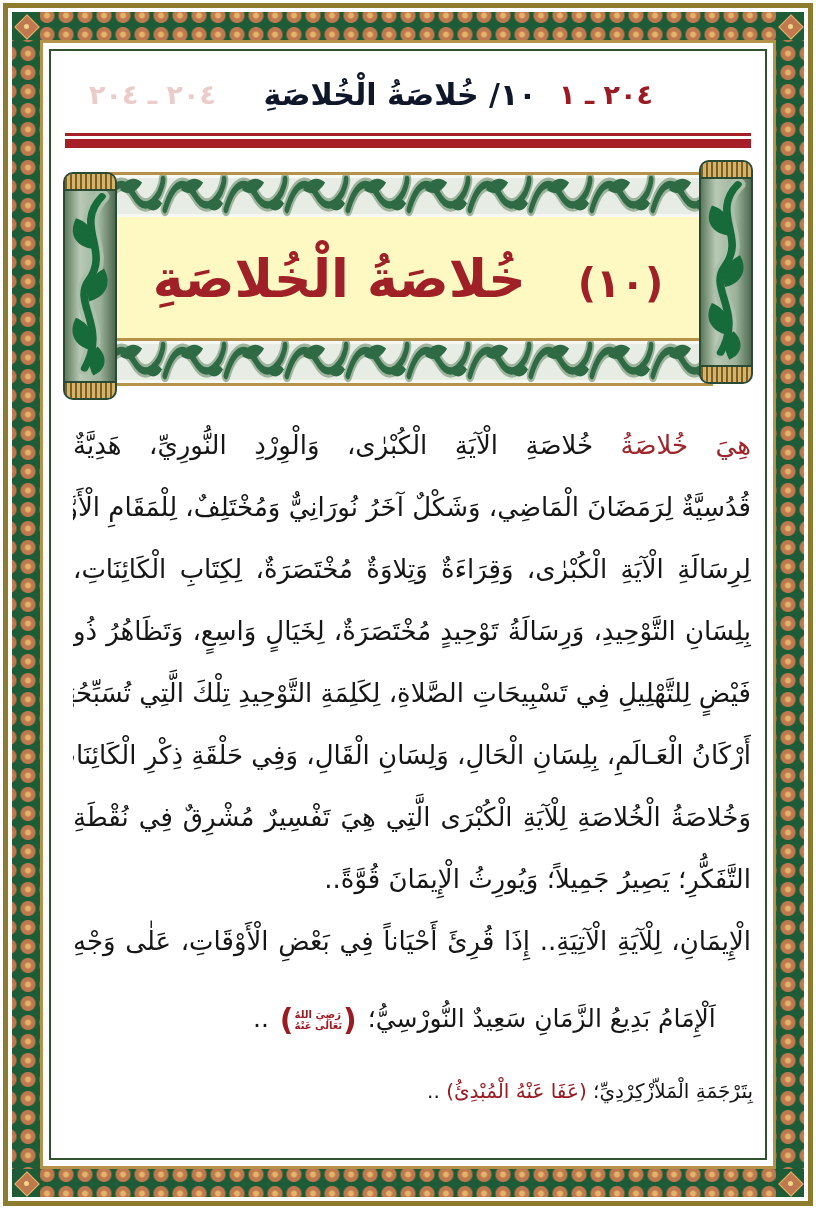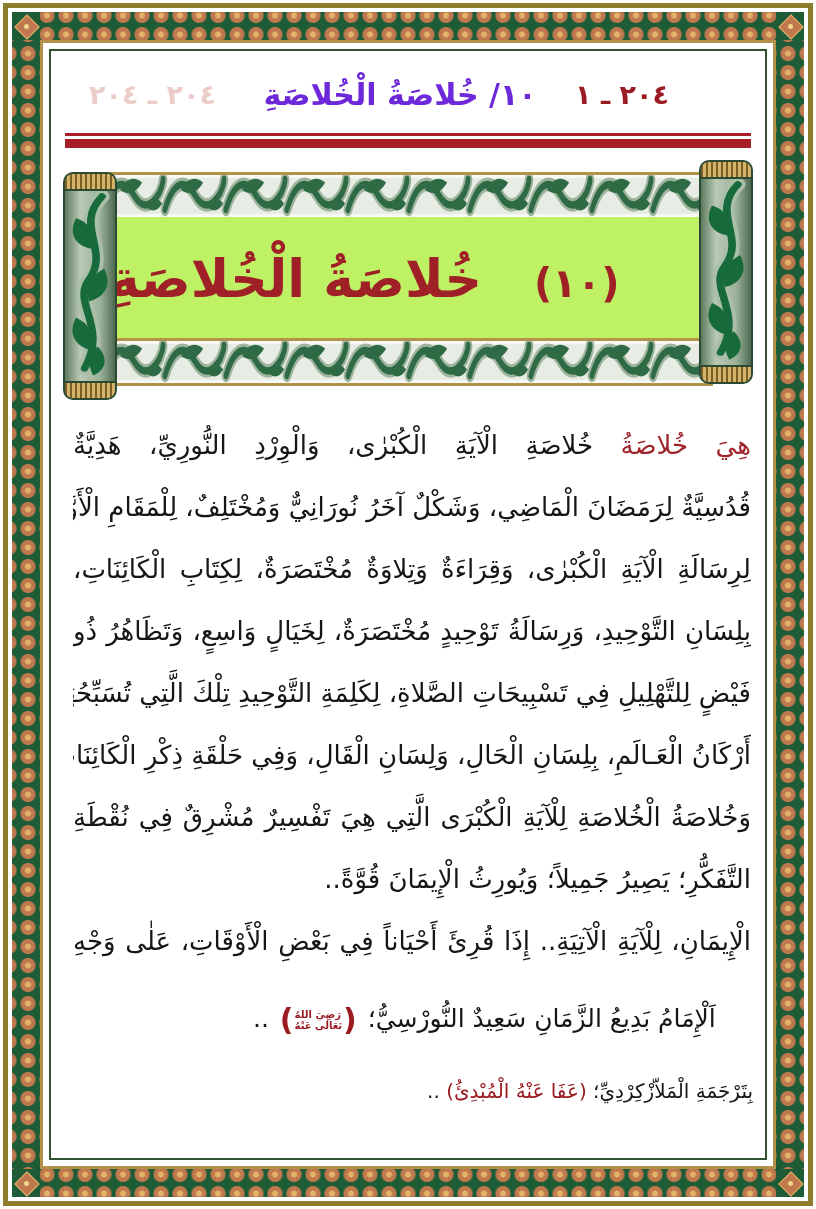--- a/index.html
+++ b/index.html
@@ -32,24 +32,24 @@
   }
   .c-tl{left:0;top:0}.c-tr{right:0;top:0}.c-bl{left:0;bottom:0}.c-br{right:0;bottom:0}
   .f-gold-inner{position:absolute;inset:40px;border:3px solid #b5924a;background:#fff;}
   .f-line{position:absolute;inset:49px;border:2px solid #32512f;}
   .content{position:absolute;inset:55px;padding:0 8px;color:#161616;}
 
   
   .header{position:relative;margin-top:16px;height:48px;font-weight:bold;}
   .hdr-title{
     position:absolute;left:0;right:16px;text-align:center;
-    font-size:30px;color:#6d28d9;line-height:48px;
+    font-size:30px;color:#0f172a;line-height:48px;
   }
   .hdr-pages{
-    position:absolute;right:84px;top:0;font-size:27px;color:#9a1b23;line-height:48px;
+    position:absolute;right:100px;top:0;font-size:27px;color:#9a1b23;line-height:48px;
   }
   .hdr-faint{
     position:absolute;left:26px;top:0;font-size:27px;color:#ecccc8;line-height:48px;
   }
   .rule{margin:14px 2px 0;}
   .rule-thin{height:3px;background:#a51e28;}
   .rule-gap{height:3px;}
   .rule-thick{height:9px;background:#a51e28;}
 
   
@@ -57,22 +57,22 @@
   .band{
     position:absolute;left:40px;right:40px;height:42px;
     background:#e7ece4;
     border-top:3px solid #b5924a;border-bottom:3px solid #b5924a;
     box-shadow:inset 0 3px 0 #f6f8f4, inset 0 -3px 0 #f6f8f4;
   }
   .band-top{top:12px;}
   .band-bottom{bottom:14px;}
   .band svg{display:block;width:100%;height:100%;}
   .banner-center{
-    position:absolute;left:46px;right:46px;top:57px;bottom:59px;background:#bef264;
-    display:flex;align-items:center;justify-content:flex-end;
+    position:absolute;left:46px;right:46px;top:57px;bottom:59px;background:#fef9c3;
+    display:flex;align-items:center;justify-content:center;
   }
   .banner-title{
     font-size:52px;font-weight:bold;color:#a02027;white-space:nowrap;
     letter-spacing:1px;
   }
   .banner-number{font-size:40px;margin-left:34px;}
   .roll{
     position:absolute;width:50px;border-radius:10px;
     background:linear-gradient(90deg,#5d7a5e,#b9c9b4 30%,#9db29b 70%,#4e6b50);
     border:2px solid #2a4a33;overflow:hidden;

